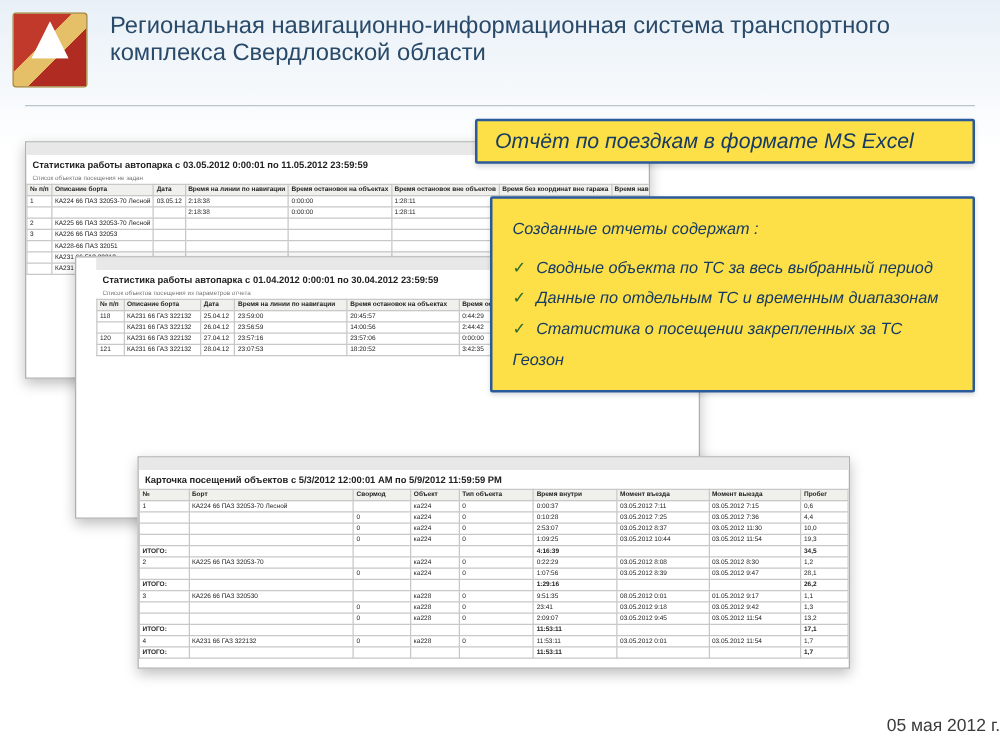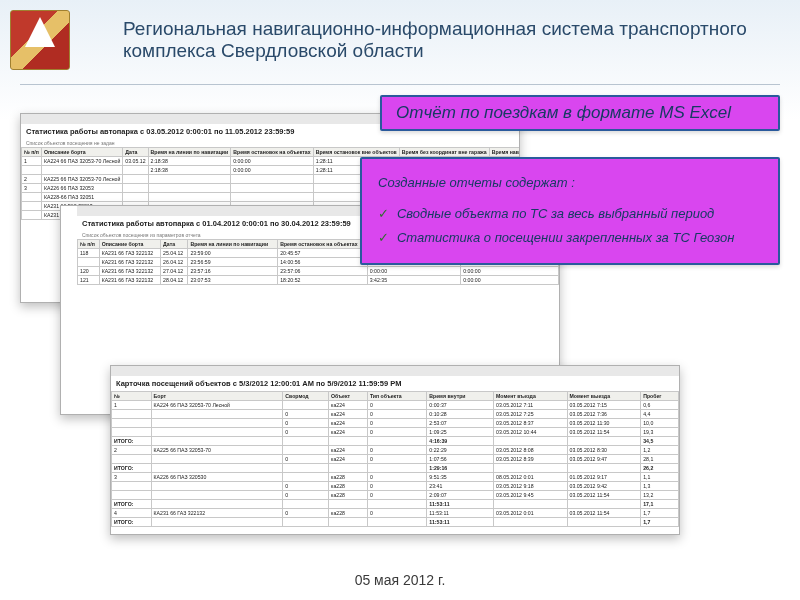--- a/index.html
+++ b/index.html
@@ -2,21 +2,21 @@
 <html><head>
 <meta charset="utf-8">
 <style>
   * { margin: 0; padding: 0; box-sizing: border-box; }
   body {
     width: 800px; height: 600px;
     font-family: "Segoe UI", Arial, sans-serif;
     background: linear-gradient(180deg, #e8f0f7 0%, #ffffff 20%);
     position: relative; overflow: hidden;
   }
-  .header { display: flex; align-items: center; padding: 10px 20px 10px 10px; gap: 35px; }
+  .header { display: flex; align-items: flex-start; padding: 10px 20px 10px 10px; }
   .crest {
     width: 60px; height: 60px; flex: 0 0 60px;
     background: linear-gradient(135deg, #c0392b 40%, #e6c068 40%, #e6c068 60%, #b02c22 60%);
     border: 1px solid #a08030; border-radius: 3px; position: relative;
   }
   .crest::before {
     content: ""; position: absolute; top: 6px; left: 50%; transform: translateX(-50%);
     width: 30px; height: 30px; background: #fff; clip-path: polygon(50% 0, 100% 100%, 0 100%);
   }
   .title { margin-left: 18px; color: #2a4a6a; font-size: 19px; line-height: 1.15; font-weight: 400; }
@@ -37,34 +37,34 @@
     white-space: nowrap; text-align: left;
   }
   .excel th { background: #f0f0ec; font-weight: bold; }
   .excel .itogo td { font-weight: bold; }
   .excel1 { top: 18px; left: 0; width: 500px; height: 190px; }
   .excel2 { top: 110px; left: 40px; width: 500px; height: 210px; padding-left: 16px; }
   .excel3 { top: 270px; left: 90px; width: 570px; height: 170px; }
 
   
   .badge {
-    position: absolute; background: #d946ef;
+    position: absolute; background: #fde047;
     border: 2px solid #2a5a9c; border-radius: 2px;
     padding: 6px 14px; color: #173a63; font-style: italic;
     box-shadow: 0 2px 4px rgba(0,0,0,0.15);
   }
   .badge-title { top: 0; right: 0; width: 400px; font-size: 17px; }
-  .badge-list  { top: 62px; right: 0; width: 420px; font-size: 13px; line-height: 1.9; padding: 12px 16px; }
+  .badge-list  { top: 62px; right: 0; width: 388px; font-size: 13px; line-height: 1.9; padding: 12px 16px; }
   .badge-list ul { list-style: none; }
   .badge-list li::before { content: "✓"; color: #2f6f2f; margin-right: 8px; font-style: normal; }
   .badge-list .lead { margin-bottom: 6px; }
 
   .footer-date {
     position: absolute; bottom: 12px; left: 0; right: 0;
-    text-align: center; color: #3a3a3a; font-size: 14px;
+    text-align: right; color: #3a3a3a; font-size: 14px;
   }
 </style>
 </head>
 <body>
 
 <div class="header">
   <div class="crest"></div>
   <div class="title">Региональная навигационно-информационная система транспортного комплекса Свердловской области</div>
 </div>
 <div class="hr"></div>
@@ -395,19 +395,20 @@
         </tbody>
       </table>
   </div>
 
   <div class="badge badge-title">Отчёт по поездкам в формате MS Excel</div>
 
   <div class="badge badge-list">
     <div class="lead">Созданные отчеты содержат :</div>
     <ul id="feat">
         <li>Сводные объекта по ТС за весь выбранный период</li>
+        <li>Данные по отдельным ТС и временным диапазонам</li>
         <li>Статистика о посещении закрепленных за ТС Геозон</li>
       </ul>
   </div>
 
 </div>
 
 <div class="footer-date">05 мая 2012 г.</div>
 
 </body></html>

